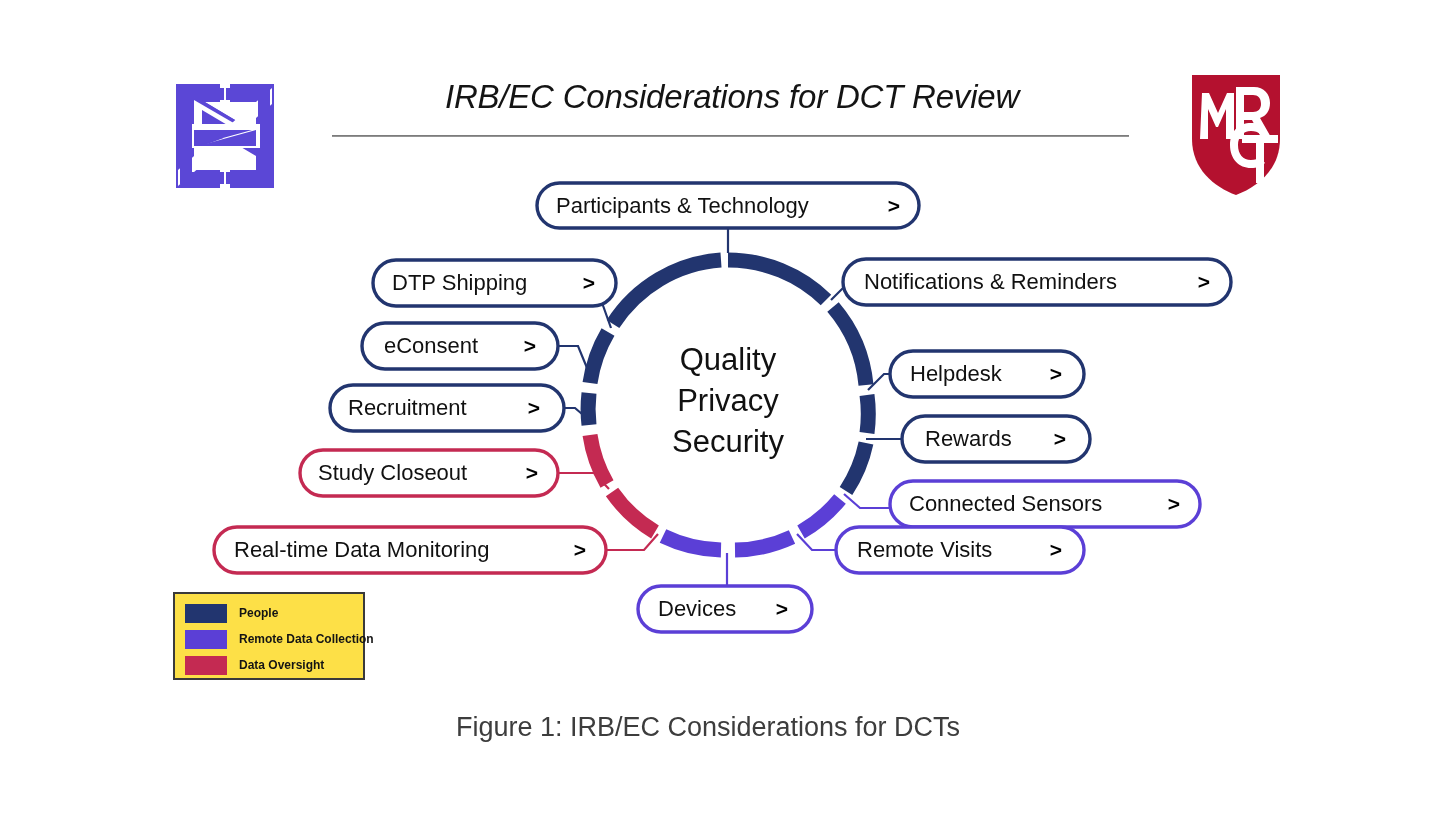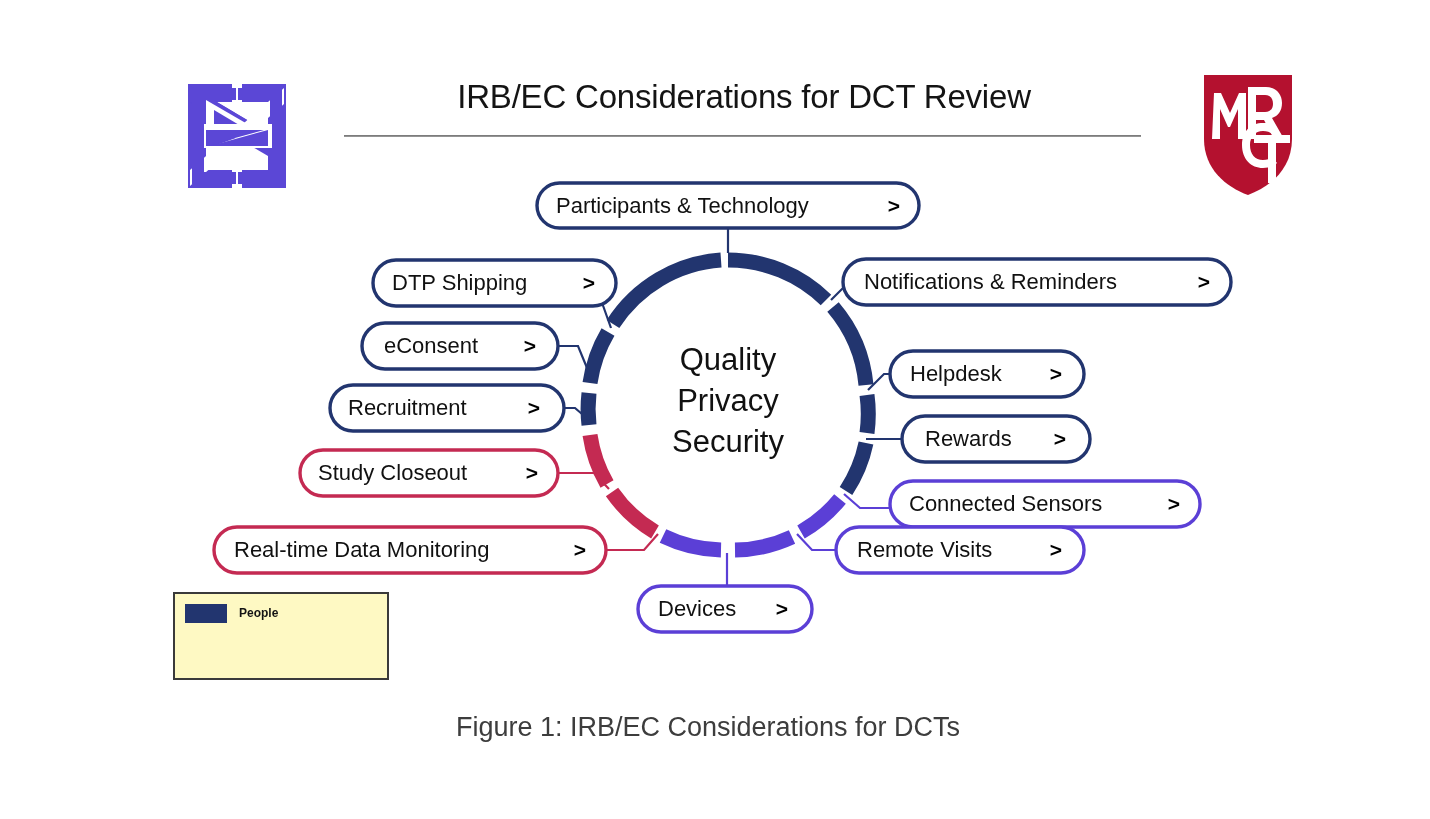--- a/index.html
+++ b/index.html
@@ -13,23 +13,24 @@
     height: 819px;
     position: relative;
     overflow: hidden;
     font-family: "Liberation Sans", sans-serif;
     color: #1a1a1a;
   }
 
   
   #header-area {
     position: absolute;
-    left: 16px; top: 0;
+    left: 4px; top: 0;
     width: 1244px;
     height: 200px;
+    font-style: italic;
   }
   #brand-logo {
     position: absolute;
     left: 168px; top: 80px;
     width: 106px; height: 112px;
   }
   #page-title {
     position: absolute;
     left: 330px; top: 78px;
     width: 796px;
@@ -97,24 +98,24 @@
   .ring-seg {
     fill: none;
     stroke-width: 15;
     stroke-linecap: butt;
   }
 
   
   #legend {
     position: absolute;
     left: 173px; top: 592px;
-    width: 216px;
+    width: 192px;
     height: 88px;
     border: 2px solid #3a3a3a;
-    background: #fef9c3;
+    background: #fde047;
     box-sizing: border-box;
     padding: 7px 0 0 10px;
   }
   .legend-row {
     display: flex;
     align-items: center;
     height: 24px;
     margin-bottom: 2px;
   }
   .legend-swatch {
@@ -307,15 +308,23 @@
     </g>
 
   </svg>
 </div>
 
 <div id="legend">
   <div class="legend-row">
     <span class="legend-swatch" style="background:#22356F"></span>
     <span class="legend-text">People</span>
   </div>
+  <div class="legend-row">
+    <span class="legend-swatch" style="background:#5B3FD6"></span>
+    <span class="legend-text">Remote Data Collection</span>
+  </div>
+  <div class="legend-row">
+    <span class="legend-swatch" style="background:#C42A52"></span>
+    <span class="legend-text">Data Oversight</span>
+  </div>
 </div>
 
 <div id="figure-caption">Figure 1: IRB/EC Considerations for DCTs</div>
 
 </body></html>

